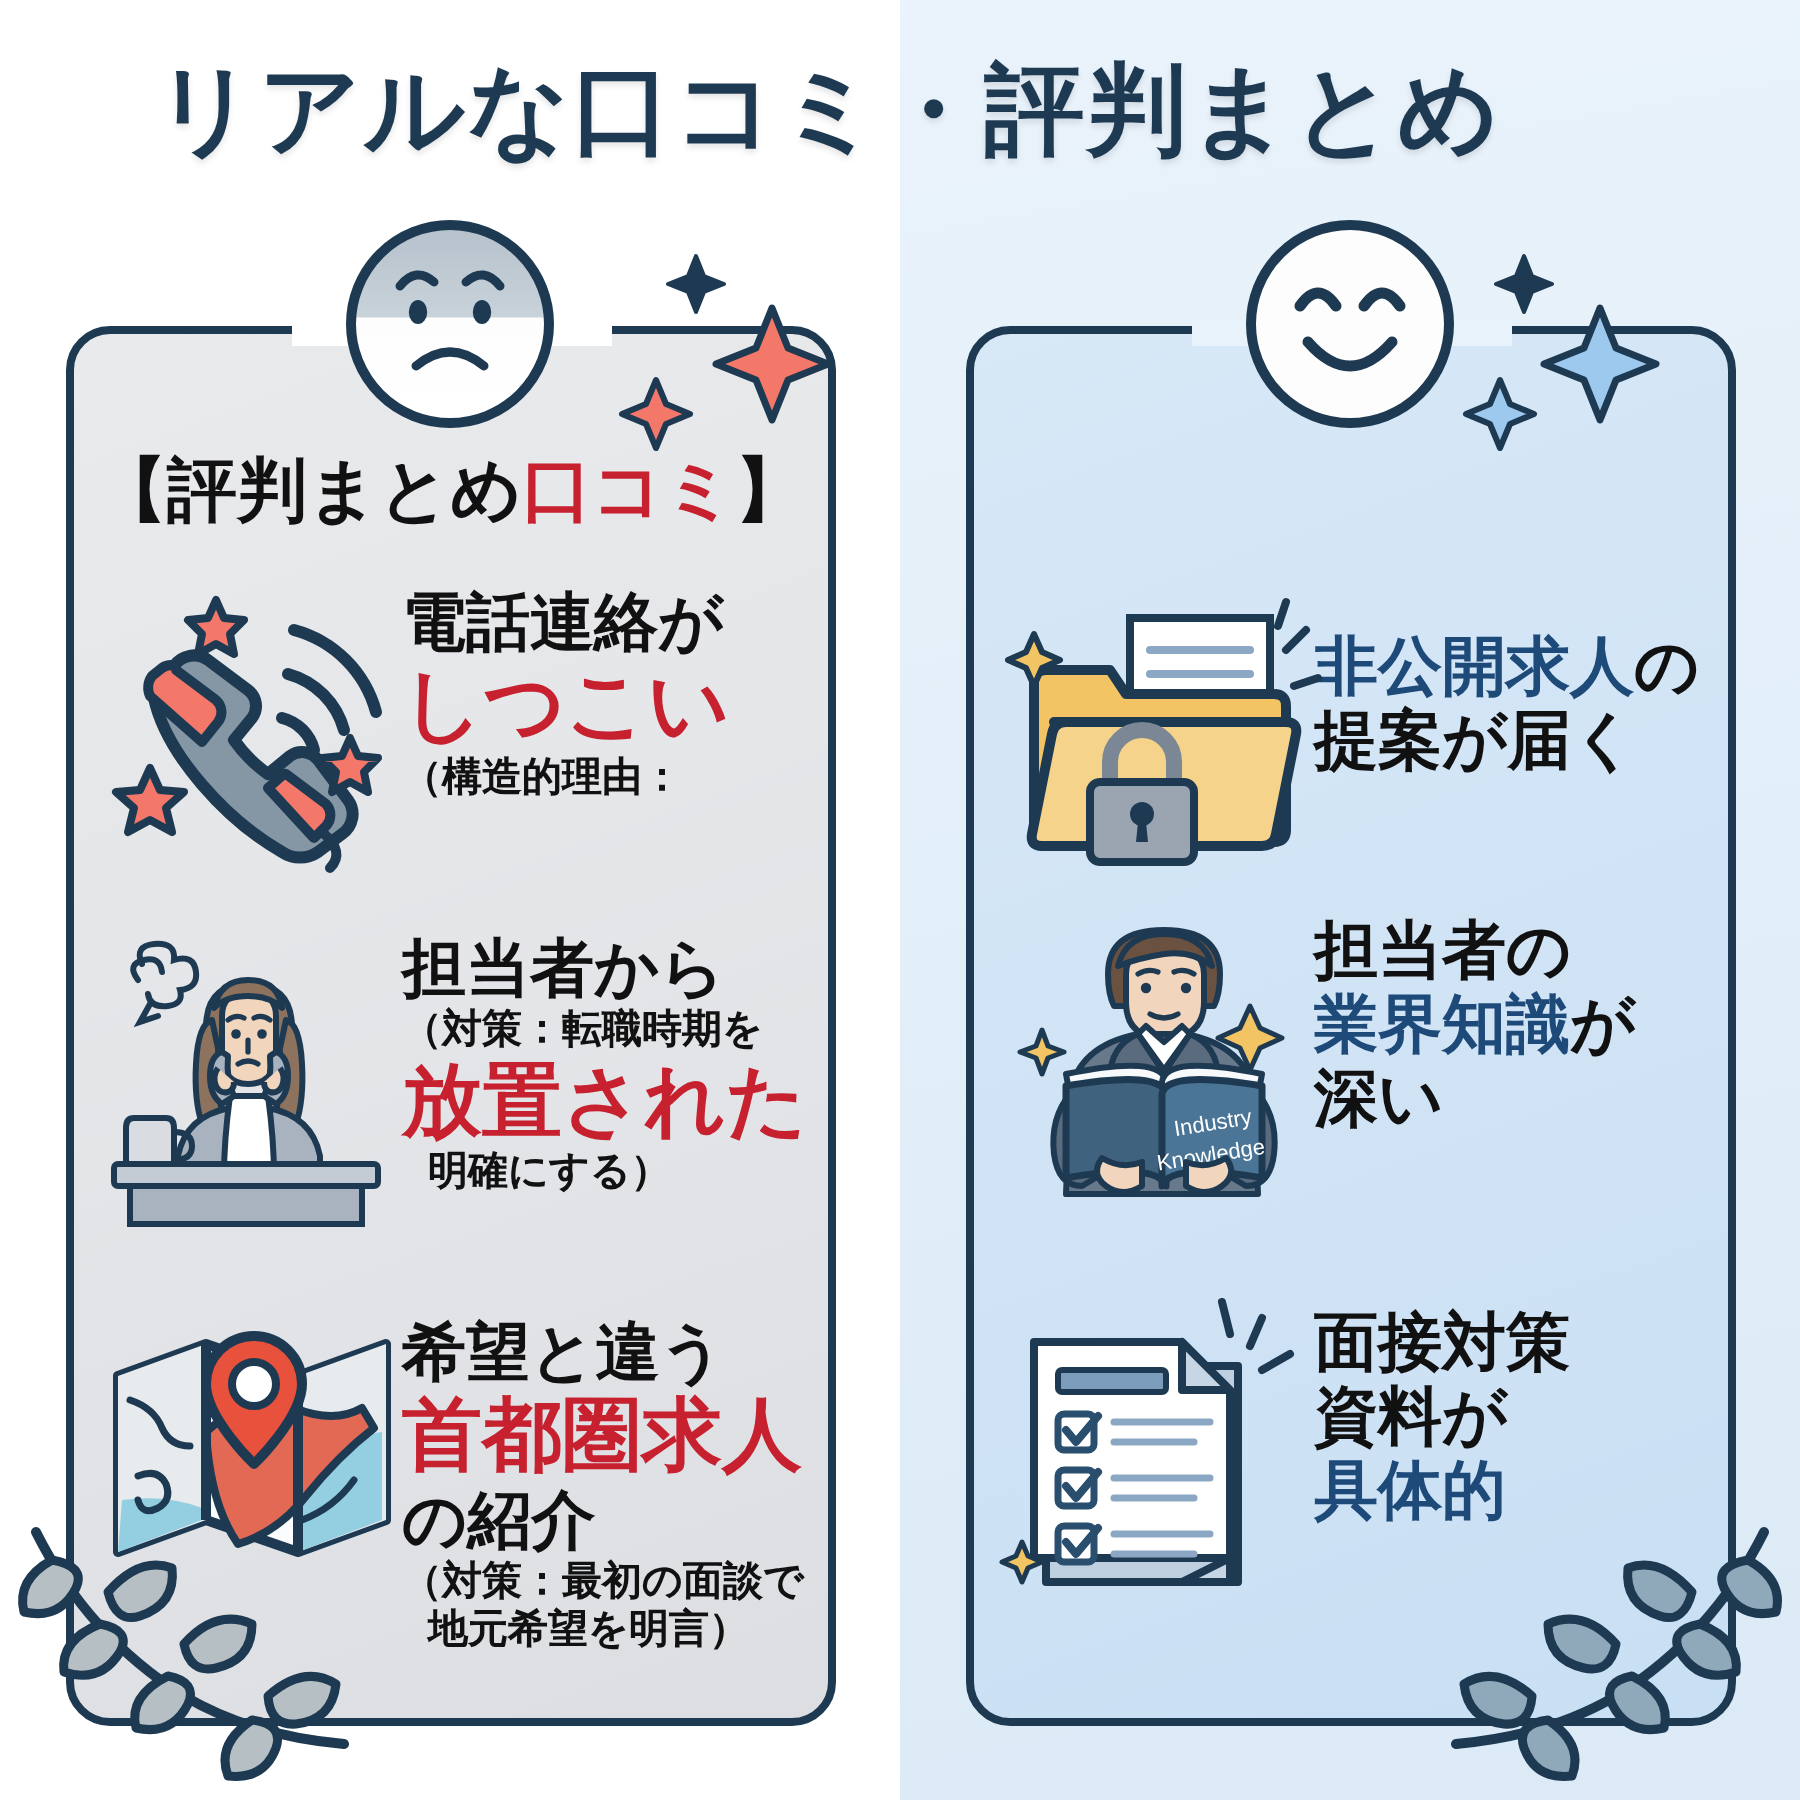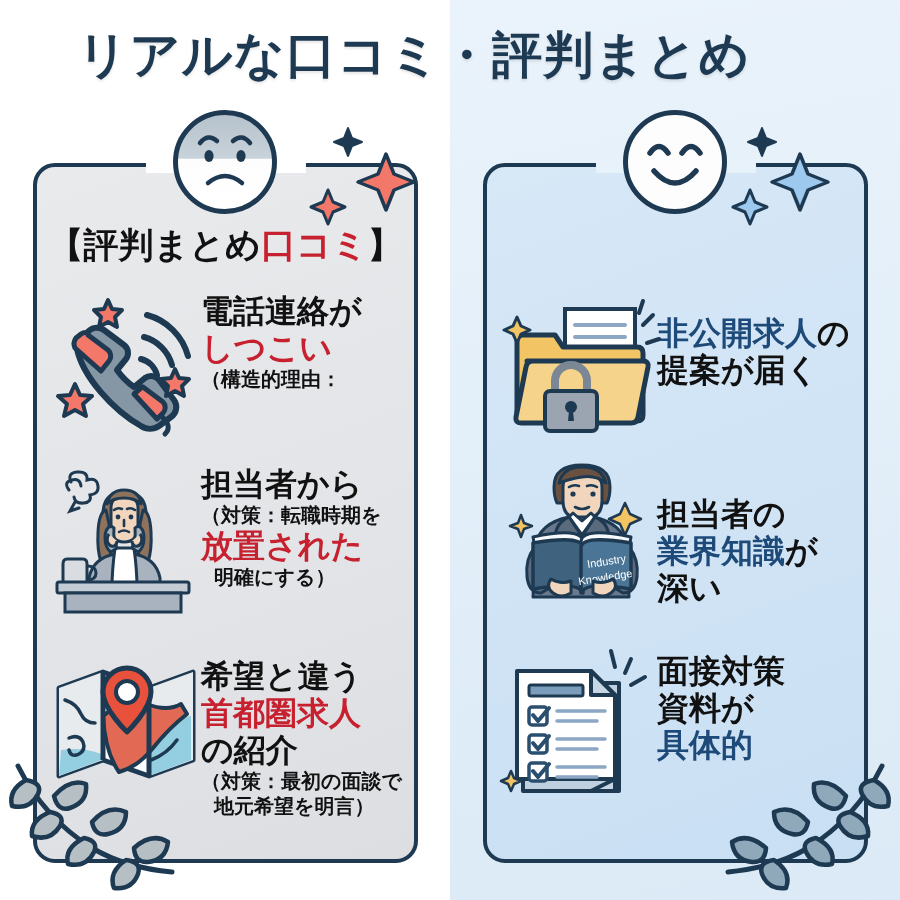--- a/index.html
+++ b/index.html
@@ -126,21 +126,21 @@
   .item-text {
     flex: 1 1 auto;
     padding-top: 4px;
   }
   .line {
     font-weight: bold;
     line-height: 1.16;
     white-space: nowrap;
   }
   .l-main { font-size: 32px; color: #111111; }
-  .l-red  { font-size: 32px; color: #c7202e; }
+  .l-red  { font-size: 40px; color: #c7202e; }
   .l-blue { font-size: 32px; color: #1e4a7a; }
   .l-note { font-size: 20px; color: #111111; line-height: 1.22; }
   .l-note.indent { padding-left: 13px; }
 
   svg { display: block; overflow: visible; }
 </style>
 </head>
 <body>
 
 <div id="stage">
@@ -316,21 +316,21 @@
           <path d="M26 88 q48 -10 50 4 q2 14 -46 18 z" fill="#f8f9fa" stroke="#1e3a52" stroke-width="3" stroke-linejoin="round"></path>
           <path d="M124 88 q-48 -10 -50 4 q-2 14 46 18 z" fill="#f8f9fa" stroke="#1e3a52" stroke-width="3" stroke-linejoin="round"></path>
           <path d="M26 94 q48 -8 50 4 l0 46 q-4 -12 -50 -4 z" fill="#3f627f" stroke="#1e3a52" stroke-width="3.5" stroke-linejoin="round"></path>
           <path d="M124 94 q-48 -8 -50 4 l0 46 q4 -12 50 -4 z" fill="#4a7596" stroke="#1e3a52" stroke-width="3.5" stroke-linejoin="round"></path>
           <text x="100" y="116" fill="#ffffff" font-size="11" font-family="'Liberation Sans',sans-serif" text-anchor="middle" transform="rotate(-9 100 116)">Industry</text>
           <text x="99" y="132" fill="#ffffff" font-size="11" font-family="'Liberation Sans',sans-serif" text-anchor="middle" transform="rotate(-9 99 132)">Knowledge</text>
           <path d="M44 130 q-6 8 2 14 q8 6 18 0 l0 -12 q-10 4 -20 -2 z" fill="#f2d5bd" stroke="#1e3a52" stroke-width="3" stroke-linejoin="round"></path>
           <path d="M106 130 q6 8 -2 14 q-8 6 -18 0 l0 -12 q10 4 20 -2 z" fill="#f2d5bd" stroke="#1e3a52" stroke-width="3" stroke-linejoin="round"></path>
         </svg>
       </div>
-      <div class="item-text" style="padding-top:8px;margin-top:39px;">
+      <div class="item-text" style="padding-top:8px;">
         <div class="line l-main">担当者の</div>
         <div class="line"><span class="l-blue">業界知識</span><span class="l-main">が</span></div>
         <div class="line l-main">深い</div>
       </div>
     </div>
 
     <div class="item" style="left:20px; top:480px; width:360px;">
       <div class="item-icon">
         <svg width="150" height="150" viewBox="0 0 150 150">
           <g stroke="#1e3a52" stroke-width="4" stroke-linecap="round">

